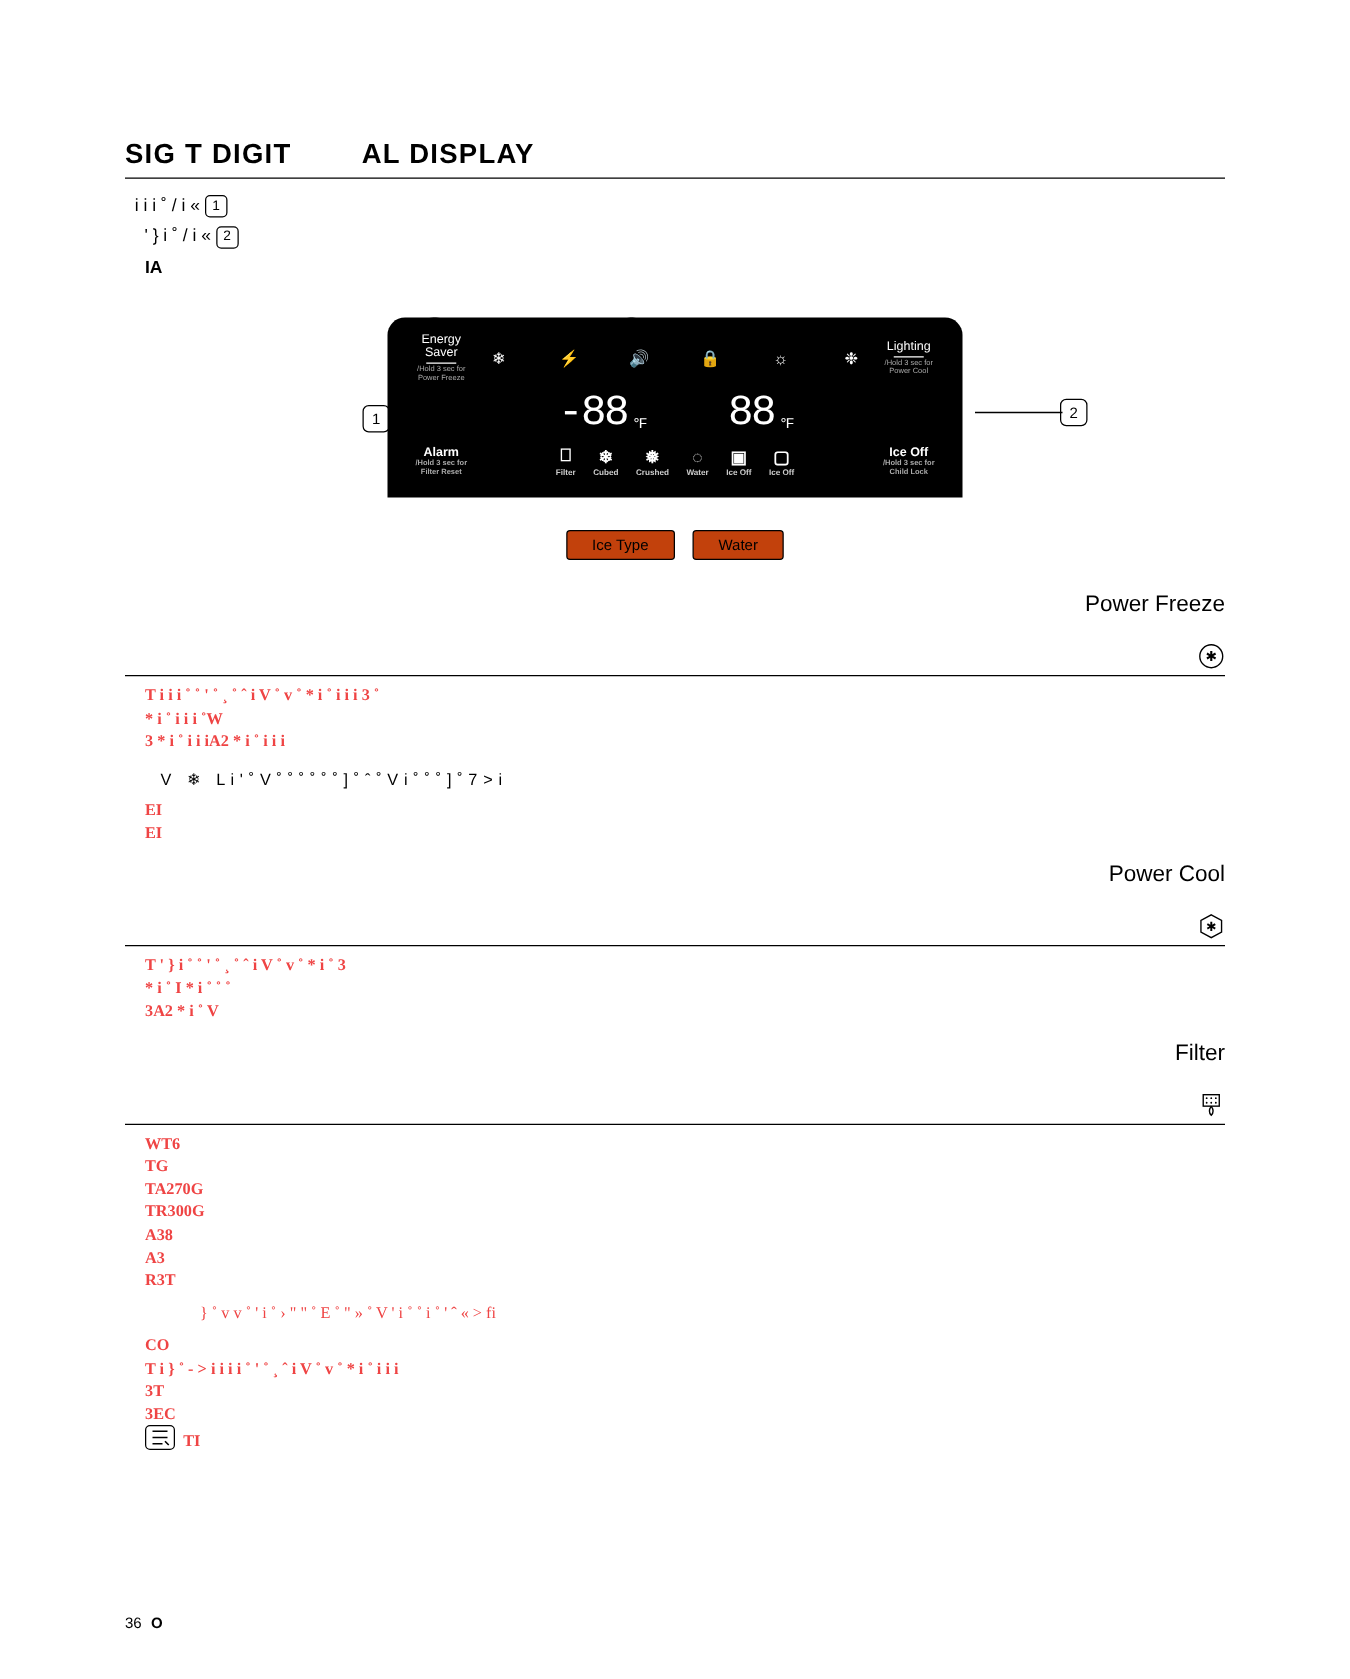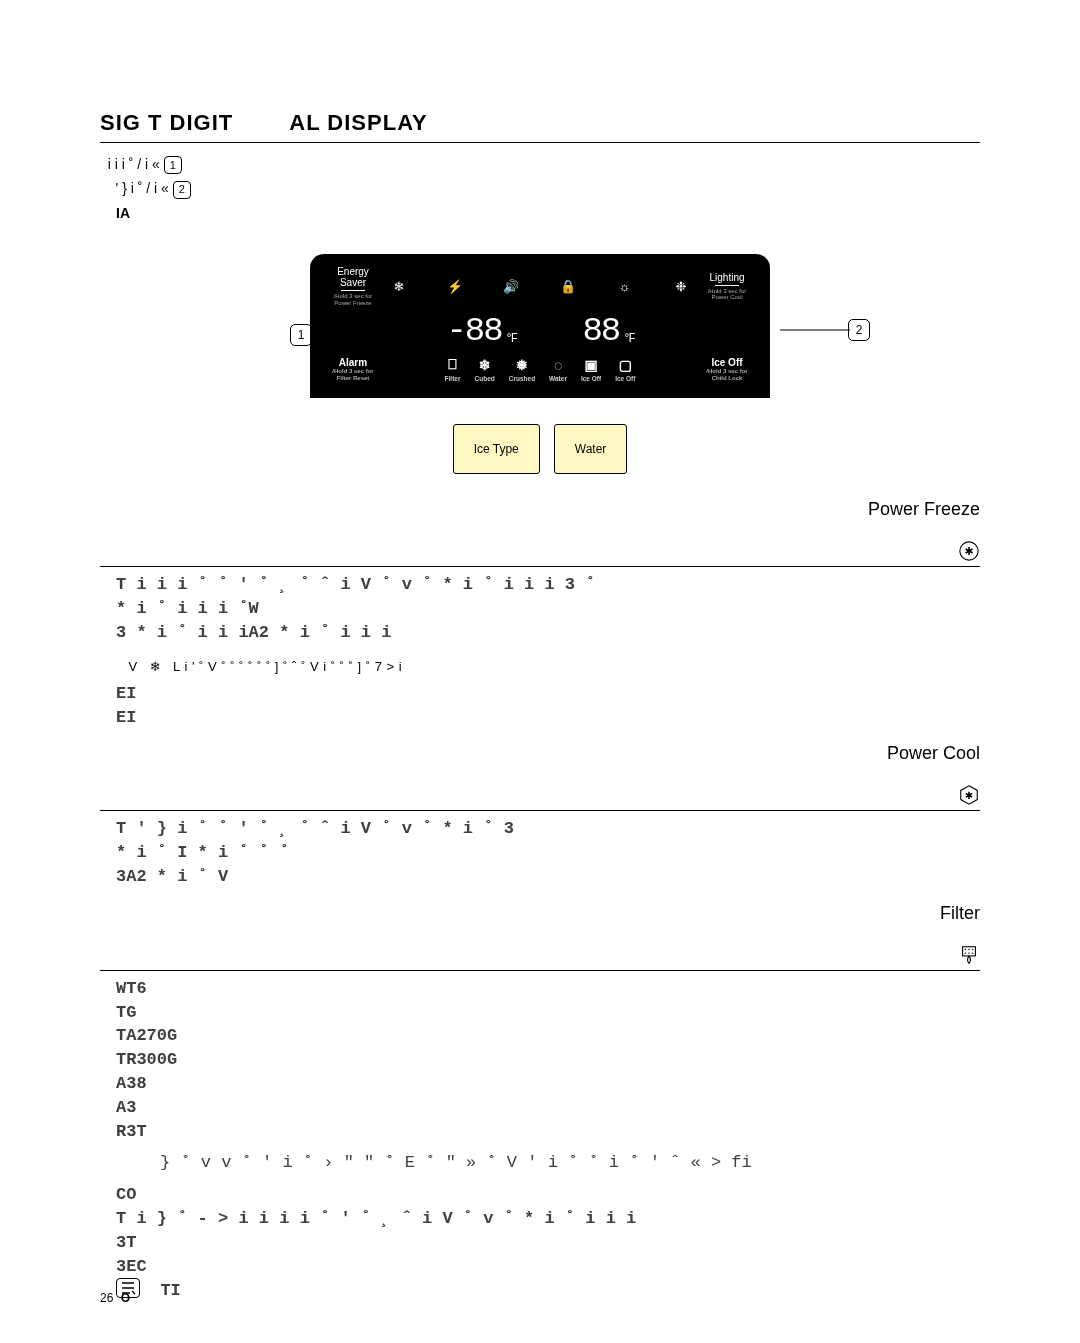--- a/index.html
+++ b/index.html
@@ -125,23 +125,23 @@
   }
   .pill-row {
     display: flex;
     justify-content: center;
     gap: 14px;
     margin-top: -2px;
   }
   .pill {
     border: 1px solid #000;
     border-radius: 3px;
-    padding: 17px 20px;
+    padding: 4px 20px;
     font-size: 12px;
-    background: #fef9c3;
+    background: #c2410c;
   }
 
   .section {
     margin: 10px 0 14px 0;
   }
   .section-title {
     font-size: 18px;
     font-weight: 400;
     display: flex;
     align-items: flex-end;
@@ -149,24 +149,24 @@
     border-bottom: 1px solid #000;
     padding-bottom: 4px;
     margin-bottom: 6px;
     flex-direction: column;
   }
   .inline-icon {
     width: 22px; height: 22px;
     display: inline-flex; align-items: center; justify-content: center;
   }
   .body-text {
-    font-size: 17px;
+    font-size: 13px;
     line-height: 1.4;
-    font-family: Liberation Mono, monospace;
-    color: #404040;
+    font-family: Liberation Serif, serif;
+    color: #ef4444;
   }
   .bold { font-weight: 700; padding-left: 16px; }
   .caution-line {
     display: flex;
     align-items: center;
     gap: 12px;
     font-size: 13px;
     margin: 14px 0 8px 0;
     letter-spacing: 0.5px;
   }
@@ -372,15 +372,15 @@
             <path d="M2 2 L14 2 M2 7 L14 7 M2 12 L10 12 M12 10 L15 13" stroke="#000" stroke-width="1.3" fill="none"></path>
           </svg>
       </span>
       &nbsp;<span>TI</span>
     </div>
   </div>
 
 </div>
 
 <div class="footer">
-  <span class="pg">26</span>
+  <span class="pg">36</span>
   <span class="ftxt">O</span>
 </div>
 
 </body></html>

